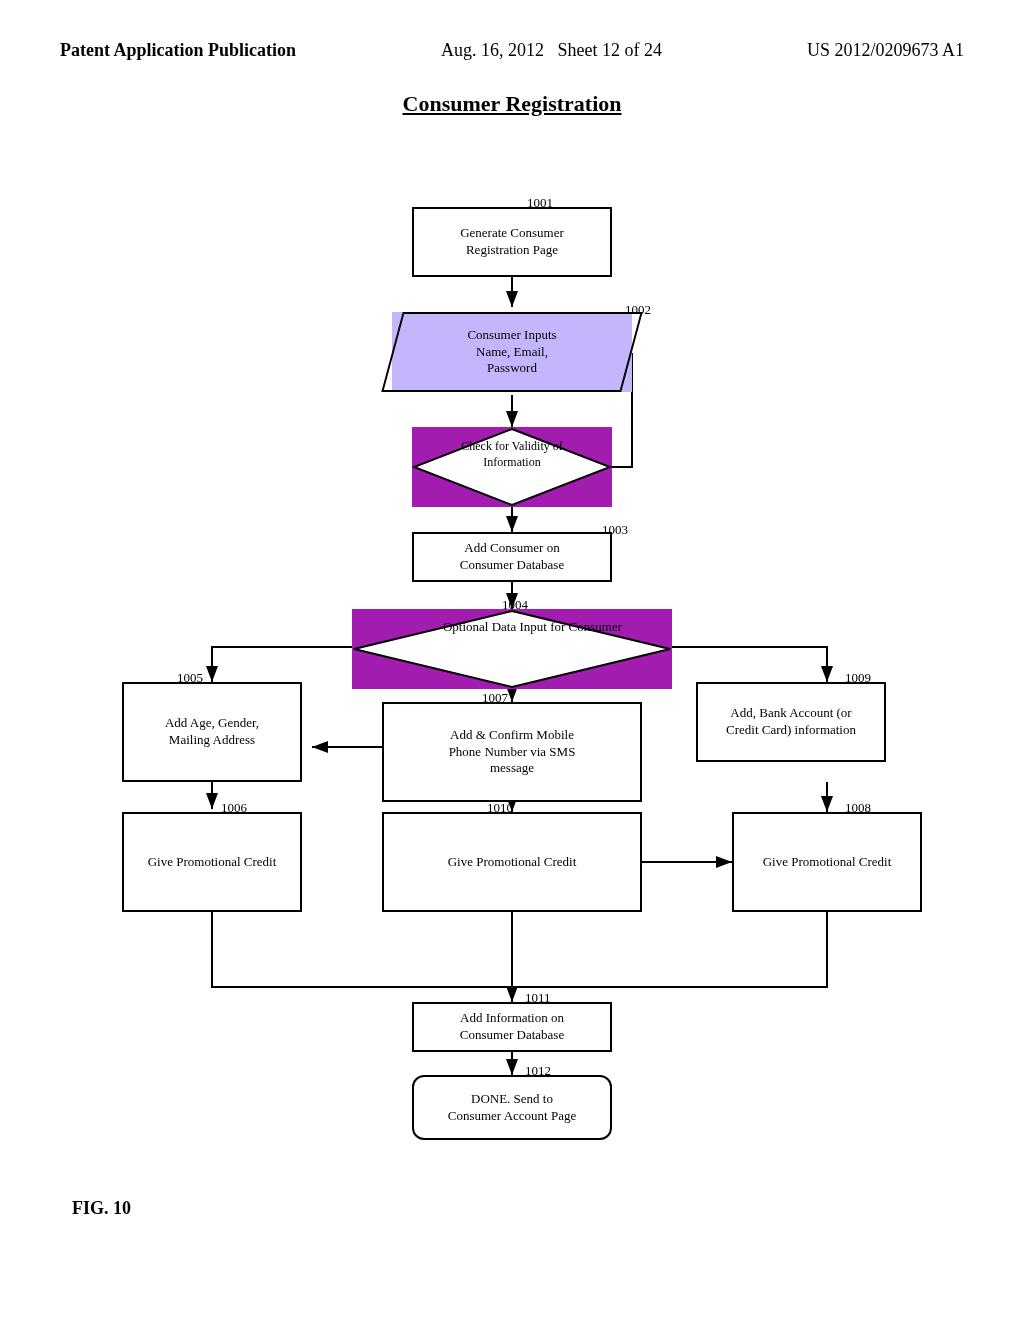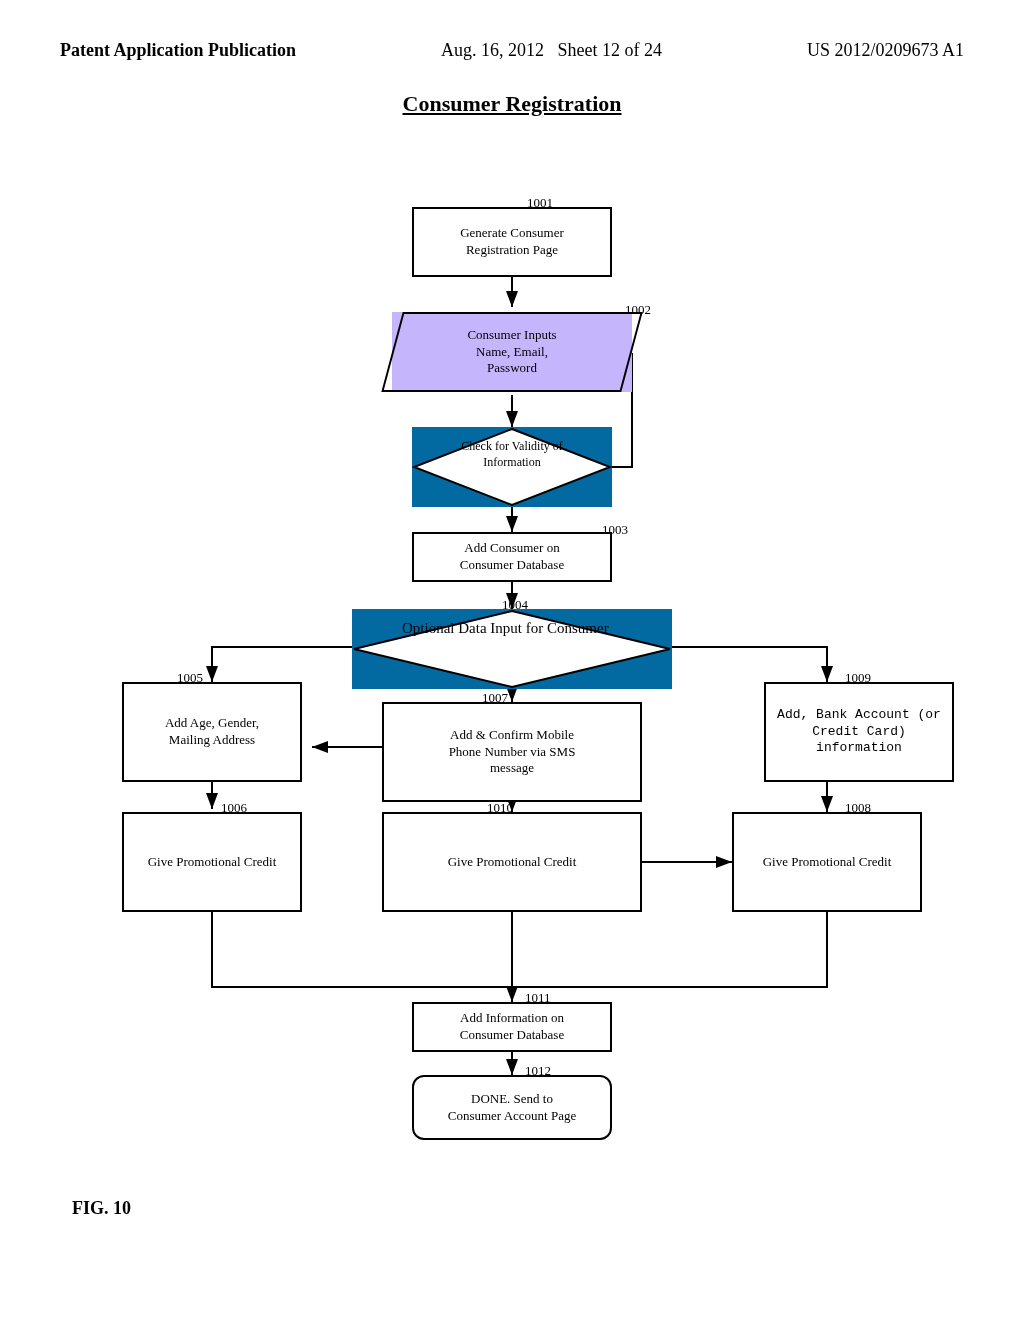--- a/index.html
+++ b/index.html
@@ -82,21 +82,21 @@
     .parallelogram-text {
       position: relative;
       z-index: 2;
       text-align: center;
       font-size: 13px;
       line-height: 1.3;
       padding: 5px;
     }
 
     .diamond {
-      background: #0369a1;
+      background: #a21caf;
       border: none;
       overflow: visible;
     }
     .diamond svg {
       position: absolute;
       top: 0; left: 0;
     }
     .diamond-text {
       position: relative;
       z-index: 2;
@@ -226,39 +226,39 @@
     <div class="shape rect" style="left:340px; top:385px; width:200px; height:50px;">
       <span style="white-space:pre-line;">Add Consumer on
 Consumer Database</span>
     </div>
     <div class="node-label" style="left:530px; top:375px;">1003</div>
 
     <div class="shape diamond" style="left:280px; top:462px; width:320px; height:80px;">
       <svg width="320" height="80" xmlns="http://www.w3.org/2000/svg">
         <polygon points="160,2 318,40 160,78 2,40" fill="white" stroke="black" stroke-width="2"></polygon>
       </svg>
-      <div style="position:absolute; z-index:2; width:220px; left:50px; top:10px; text-align:left; font-size:15px; line-height:1.3;">Optional Data Input for
+      <div style="position:absolute; z-index:2; width:220px; left:50px; top:10px; text-align:right; font-size:13px; line-height:1.3;">Optional Data Input for
 Consumer</div>
     </div>
     <div class="node-label" style="left:430px; top:450px;">1004</div>
 
     <div class="shape rect" style="left:50px; top:535px; width:180px; height:100px;">
       <span style="white-space:pre-line;">Add Age, Gender,
 Mailing Address</span>
     </div>
     <div class="node-label" style="left:105px; top:523px;">1005</div>
 
     <div class="shape rect" style="left:310px; top:555px; width:260px; height:100px;">
       <span style="white-space:pre-line;">Add &amp; Confirm Mobile
 Phone Number via SMS
 message</span>
     </div>
     <div class="node-label" style="left:410px; top:543px;">1007</div>
 
-    <div class="shape rect" style="left:692px; top:535px; width:190px; height:100px;font-family:Liberation Mono, monospace;">
+    <div class="shape rect" style="left:624px; top:535px; width:190px; height:80px;">
       <span style="white-space:pre-line;">Add, Bank Account (or
 Credit Card) information</span>
     </div>
     <div class="node-label" style="left:773px; top:523px;">1009</div>
 
     <div class="shape rect" style="left:50px; top:665px; width:180px; height:100px;">
       <span style="white-space:pre-line;">Give Promotional Credit</span>
     </div>
     <div class="node-label" style="left:105px; top:653px;margin-left:44px;">1006</div>
 

